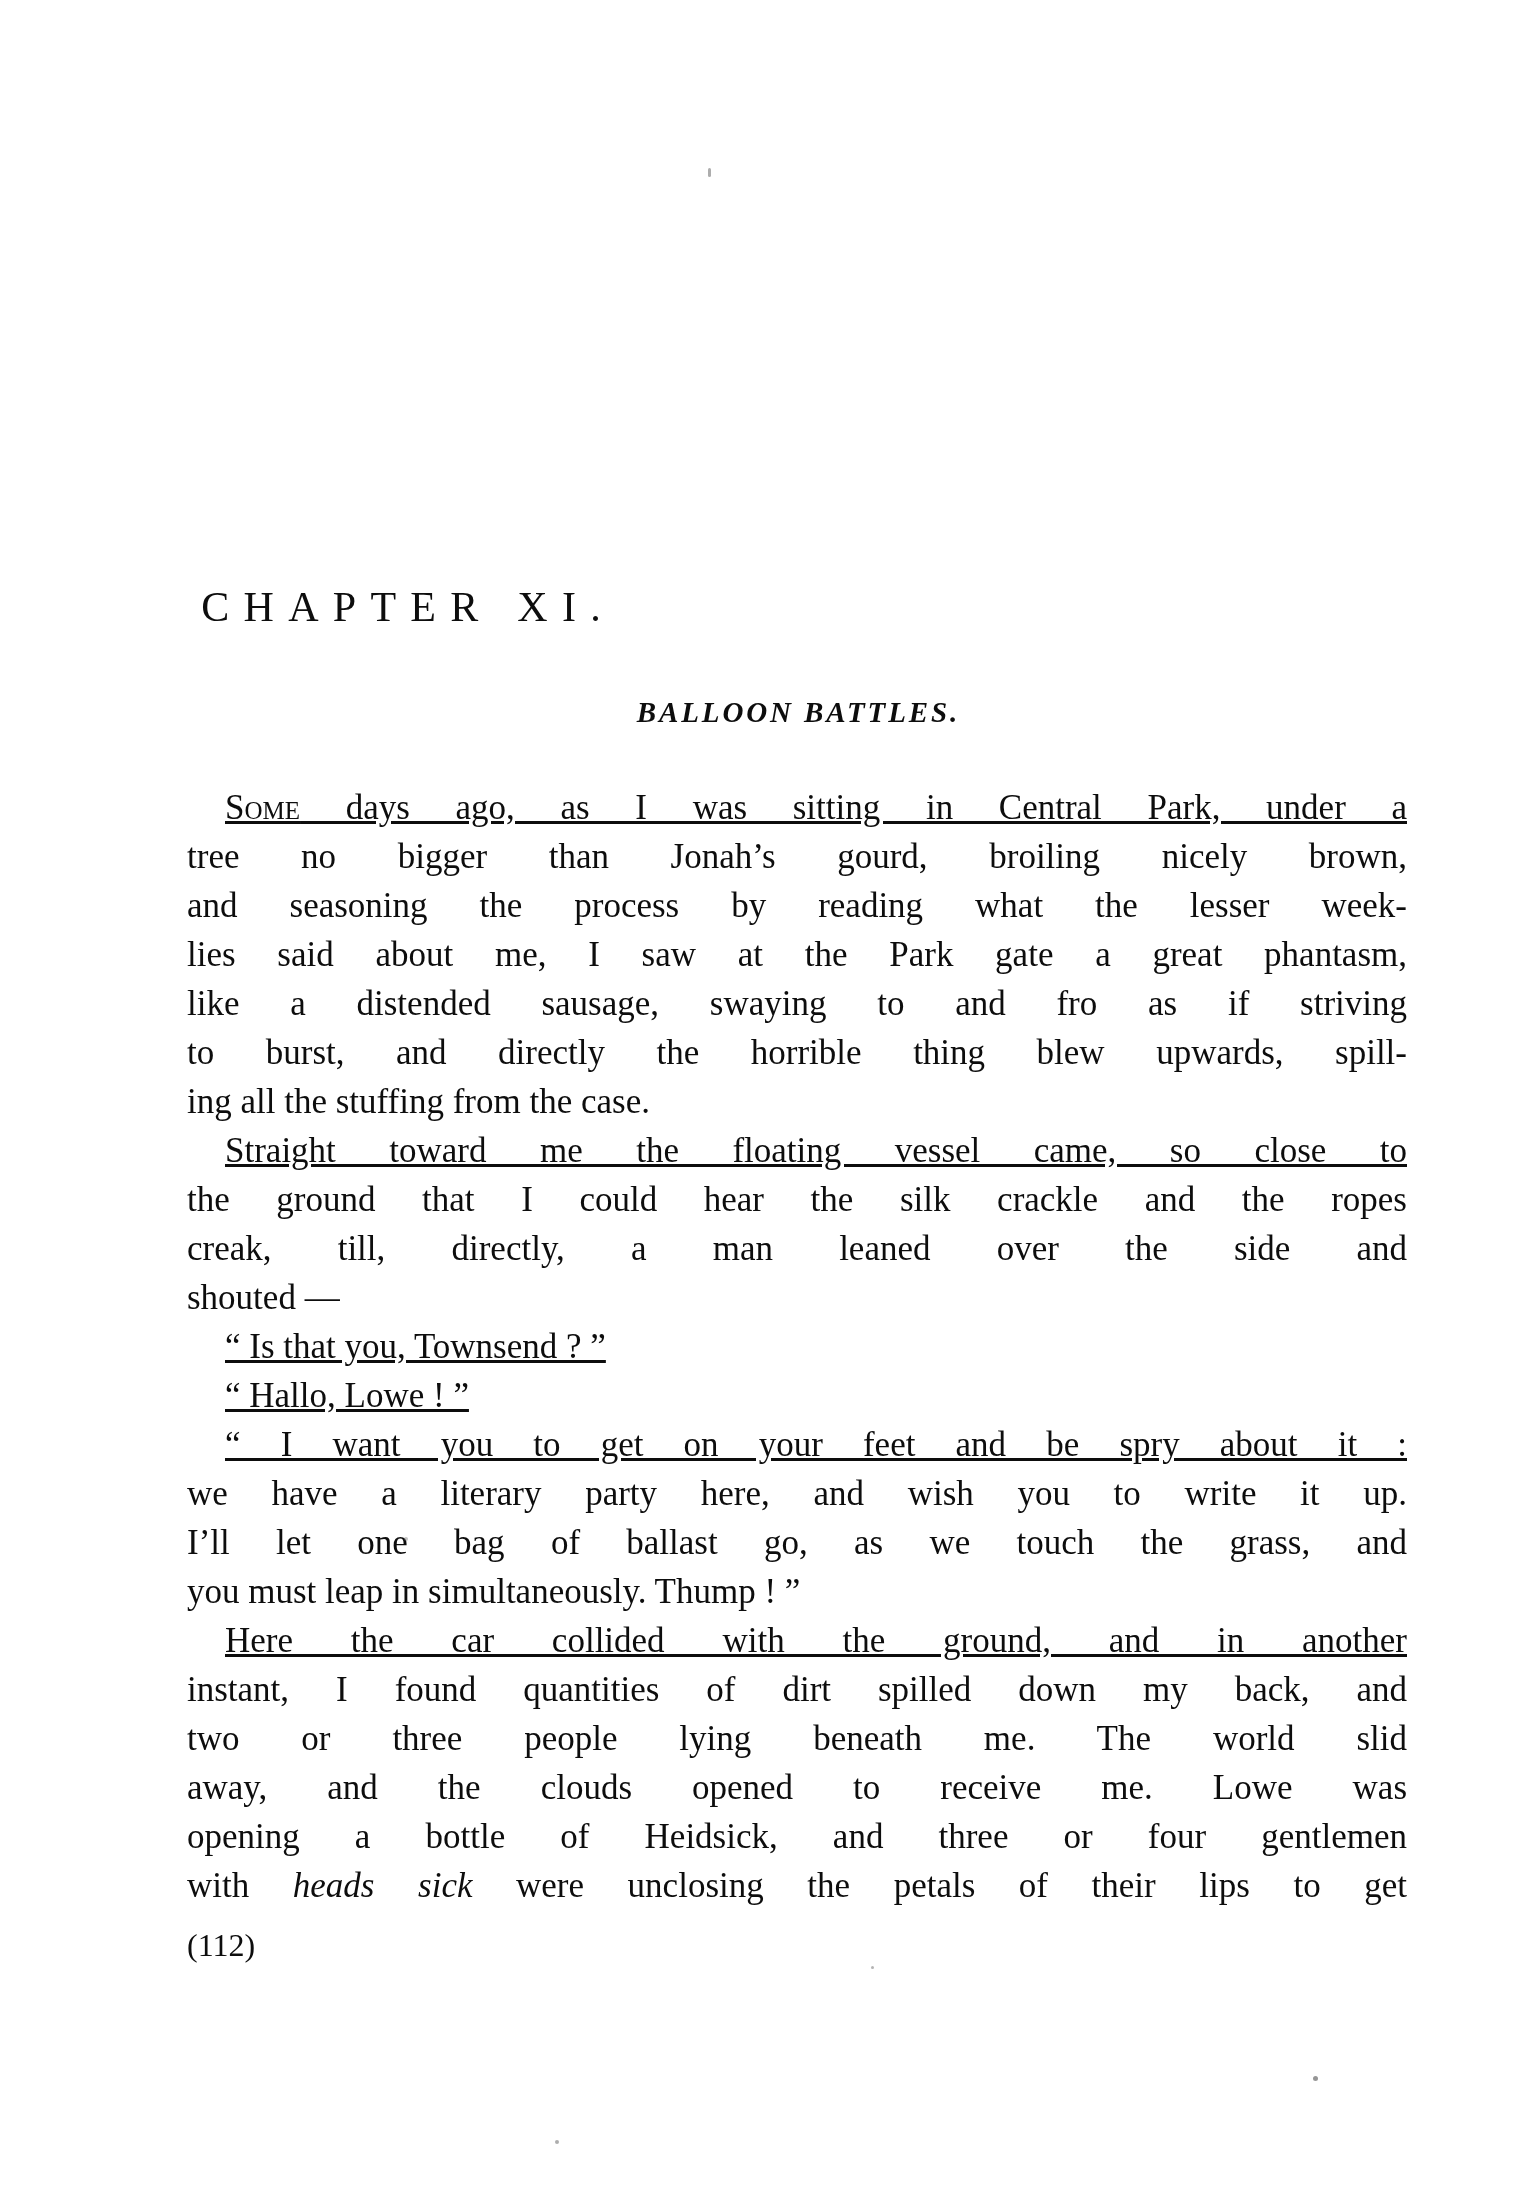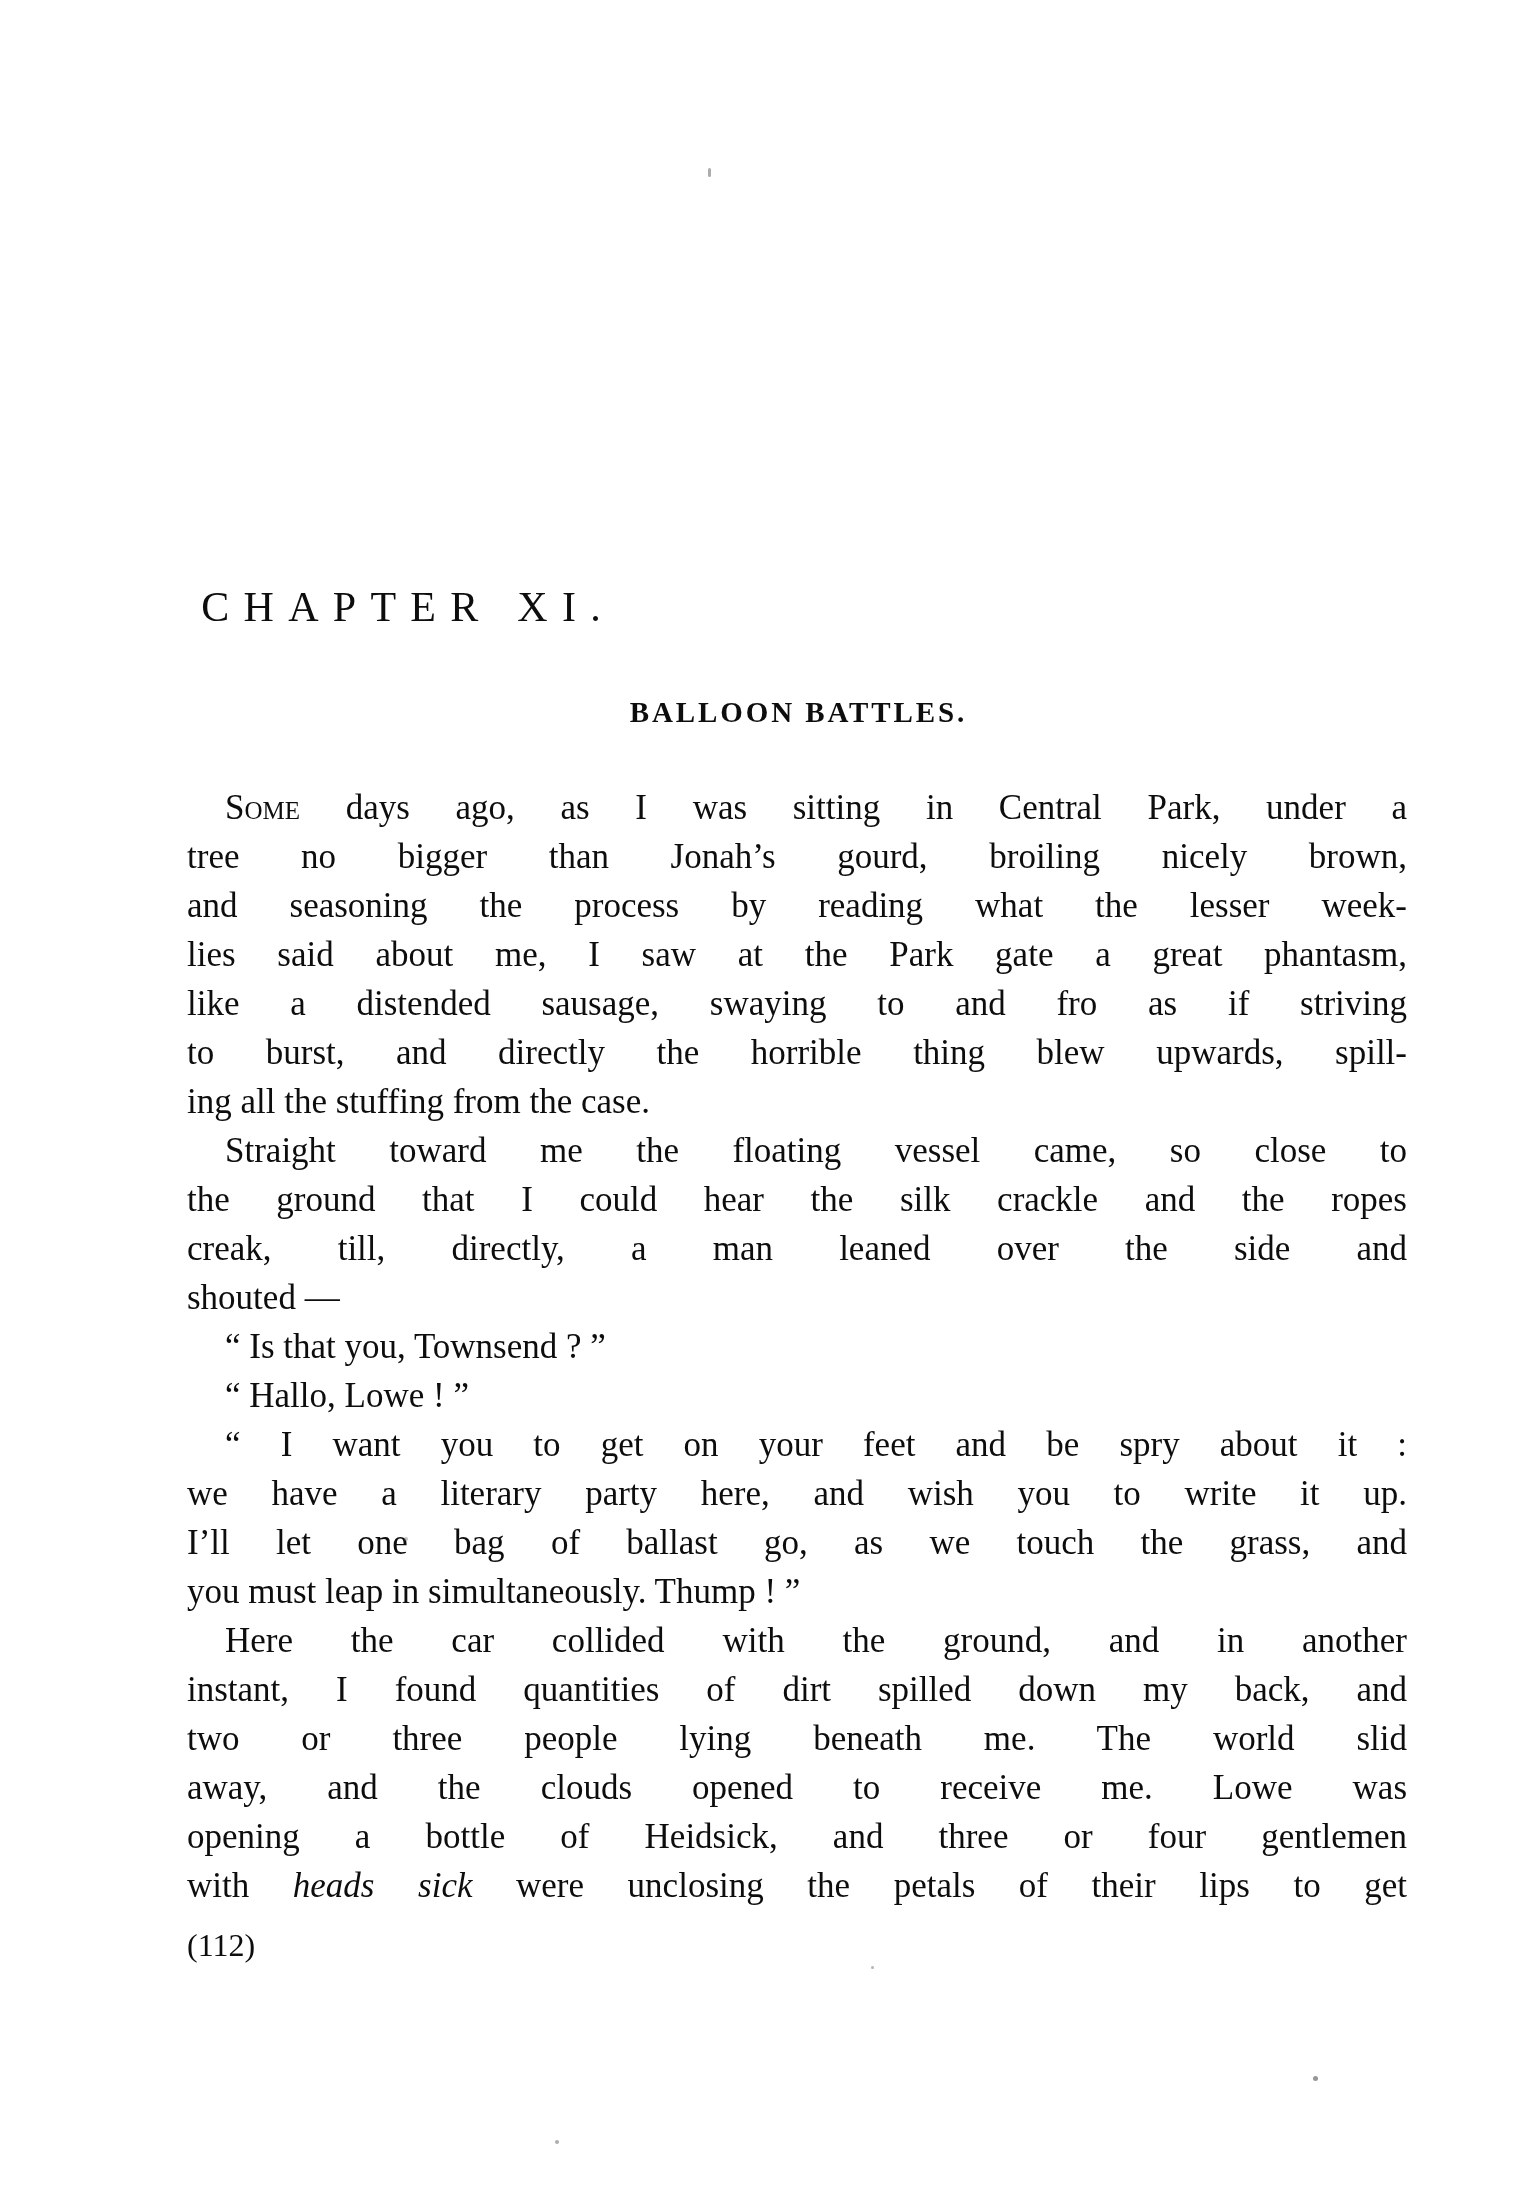--- a/index.html
+++ b/index.html
@@ -27,29 +27,30 @@
     white-space: nowrap;
   }
   .section-title {
     margin-top: 68px;
     text-align: center;
     font-size: 29px;
     line-height: 30px;
     font-weight: bold;
     letter-spacing: 0.10em;
     text-indent: 0.10em;
+    font-style: italic;
   }
   .body-text {
     margin-top: 56px;
     font-size: 35px;
     line-height: 49px;
   }
   .line { text-align: justify; }
   .line.j { text-align-last: justify; }
-  .line.indent { text-indent: 38px; }
+  .line.indent { text-indent: 38px; text-decoration: underline; }
   .smallcaps { font-variant: small-caps; }
   .it { font-style: italic; }
   .page-footer {
     margin-top: 18px;
     text-align: left;
     font-size: 32px;
     line-height: 34px;
   }
   .speck {
     position: absolute;

